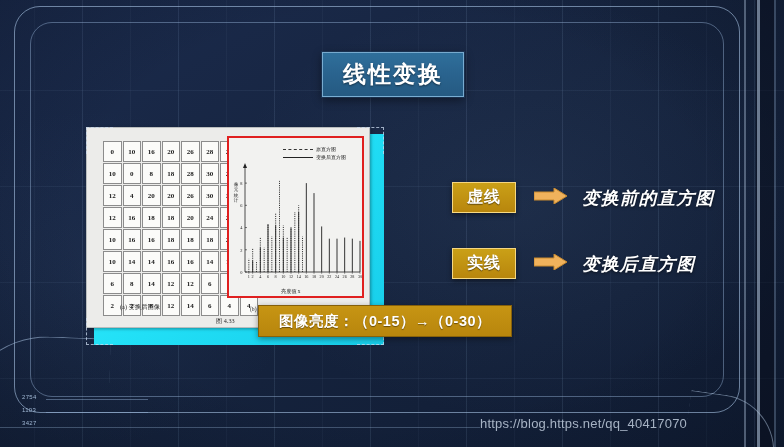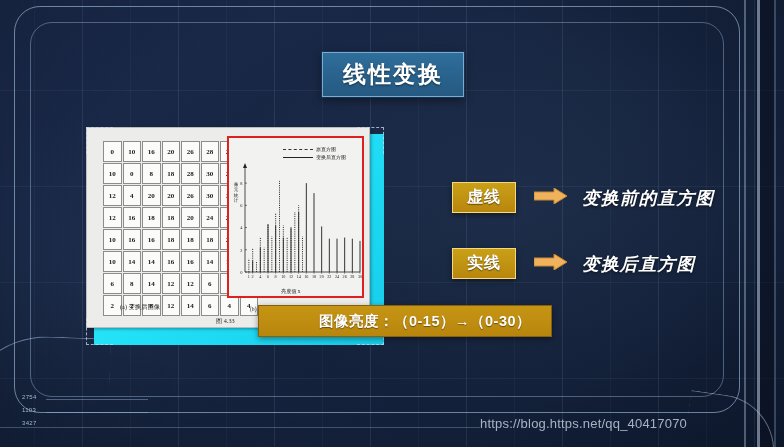--- a/index.html
+++ b/index.html
@@ -129,21 +129,21 @@
   }
   .xlab{position:absolute;left:52px;bottom:1px;font-size:5.2px;color:#1c1c1c;
     font-family:"Liberation Serif","DejaVu Serif",serif;}
 
   
   .bright{
     position:absolute;left:258px;top:305px;width:252px;height:30px;
     background:linear-gradient(180deg,#c79513 0%,#b8860d 100%);
     border:1px solid rgba(120,85,10,.8);
     box-shadow:0 2px 6px rgba(0,0,0,.40);
-    display:flex;align-items:center;justify-content:center;padding-left:40px;
+    display:flex;align-items:center;justify-content:center;
   }
   .bright .t{color:#fff;font-size:14.5px;font-weight:bold;letter-spacing:.5px;
     text-shadow:0 1px 1px rgba(0,0,0,.45);}
 
   
   .lrow{position:absolute;display:flex;align-items:center;}
   .lrow.r1{left:452px;top:182px;}
   .lrow.r2{left:452px;top:248px;}
   .tag{
     width:62px;height:29px;

